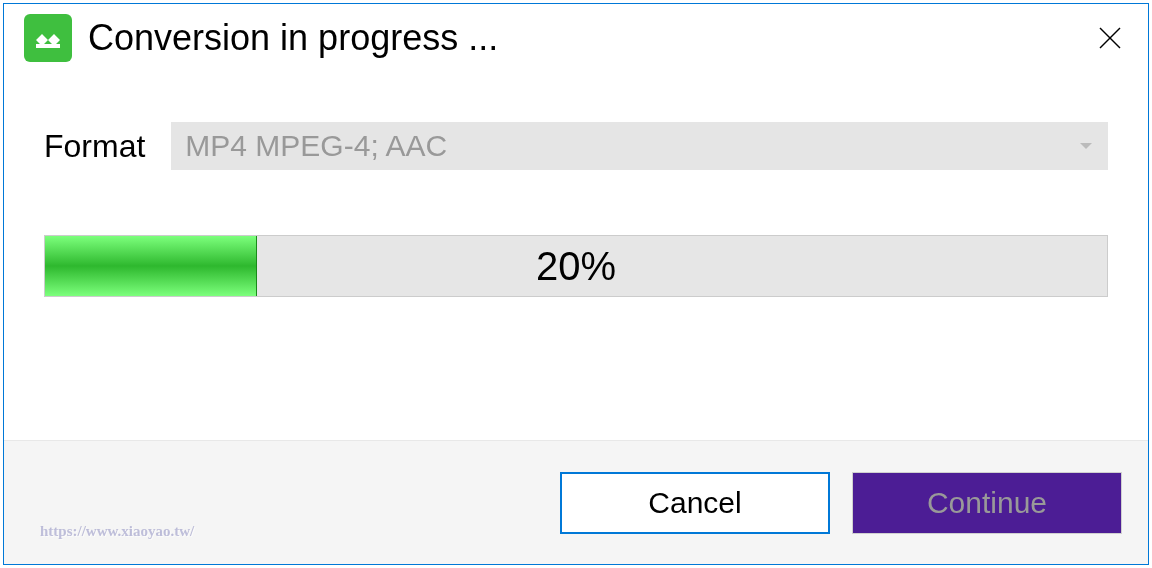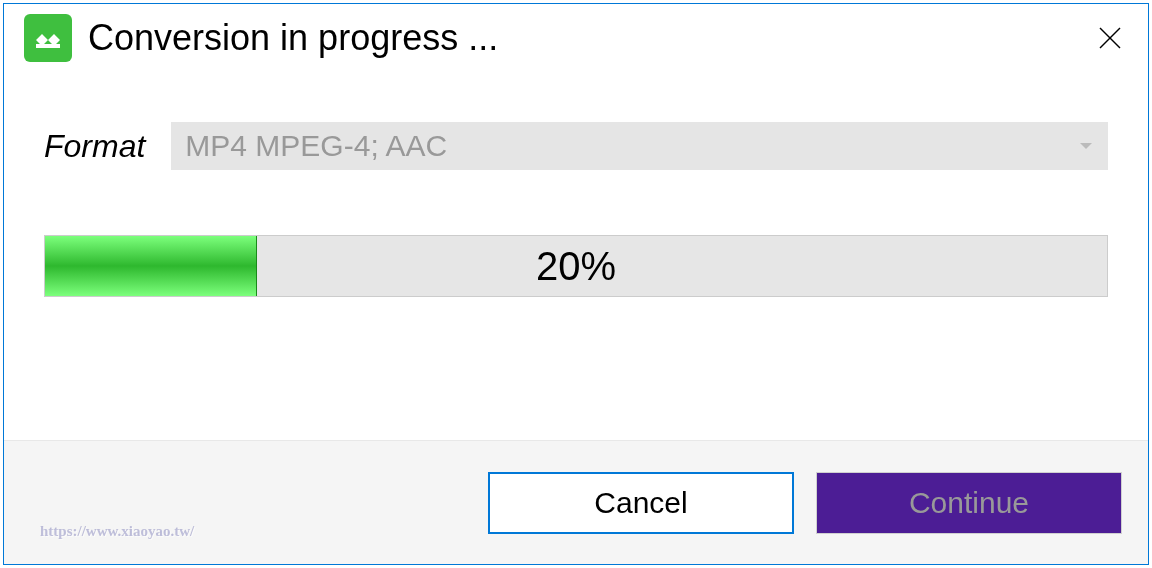--- a/index.html
+++ b/index.html
@@ -68,21 +68,20 @@
     .format-row {
       display: flex;
       align-items: center;
       gap: 26px;
       margin-bottom: 65px;
     }
     .format-label {
       font-size: 32px;
       color: #000;
       min-width: 100px;
-      font-style: italic;
     }
     .format-select {
       flex: 1;
       height: 48px;
       background: #e5e5e5;
       border: none;
       display: flex;
       align-items: center;
       padding: 0 14px;
       position: relative;
@@ -133,21 +132,21 @@
       height: 124px;
       background: #f5f5f5;
       border-top: 1px solid #e8e8e8;
       display: flex;
       align-items: center;
       justify-content: flex-end;
       padding: 0 26px;
       gap: 22px;
     }
     .btn {
-      width: 306px;
+      width: 270px;
       height: 62px;
       font-size: 30px;
       display: flex;
       align-items: center;
       justify-content: center;
       cursor: pointer;
     }
     .btn-cancel {
       background: #fff;
       border: 2px solid #0078d7;

